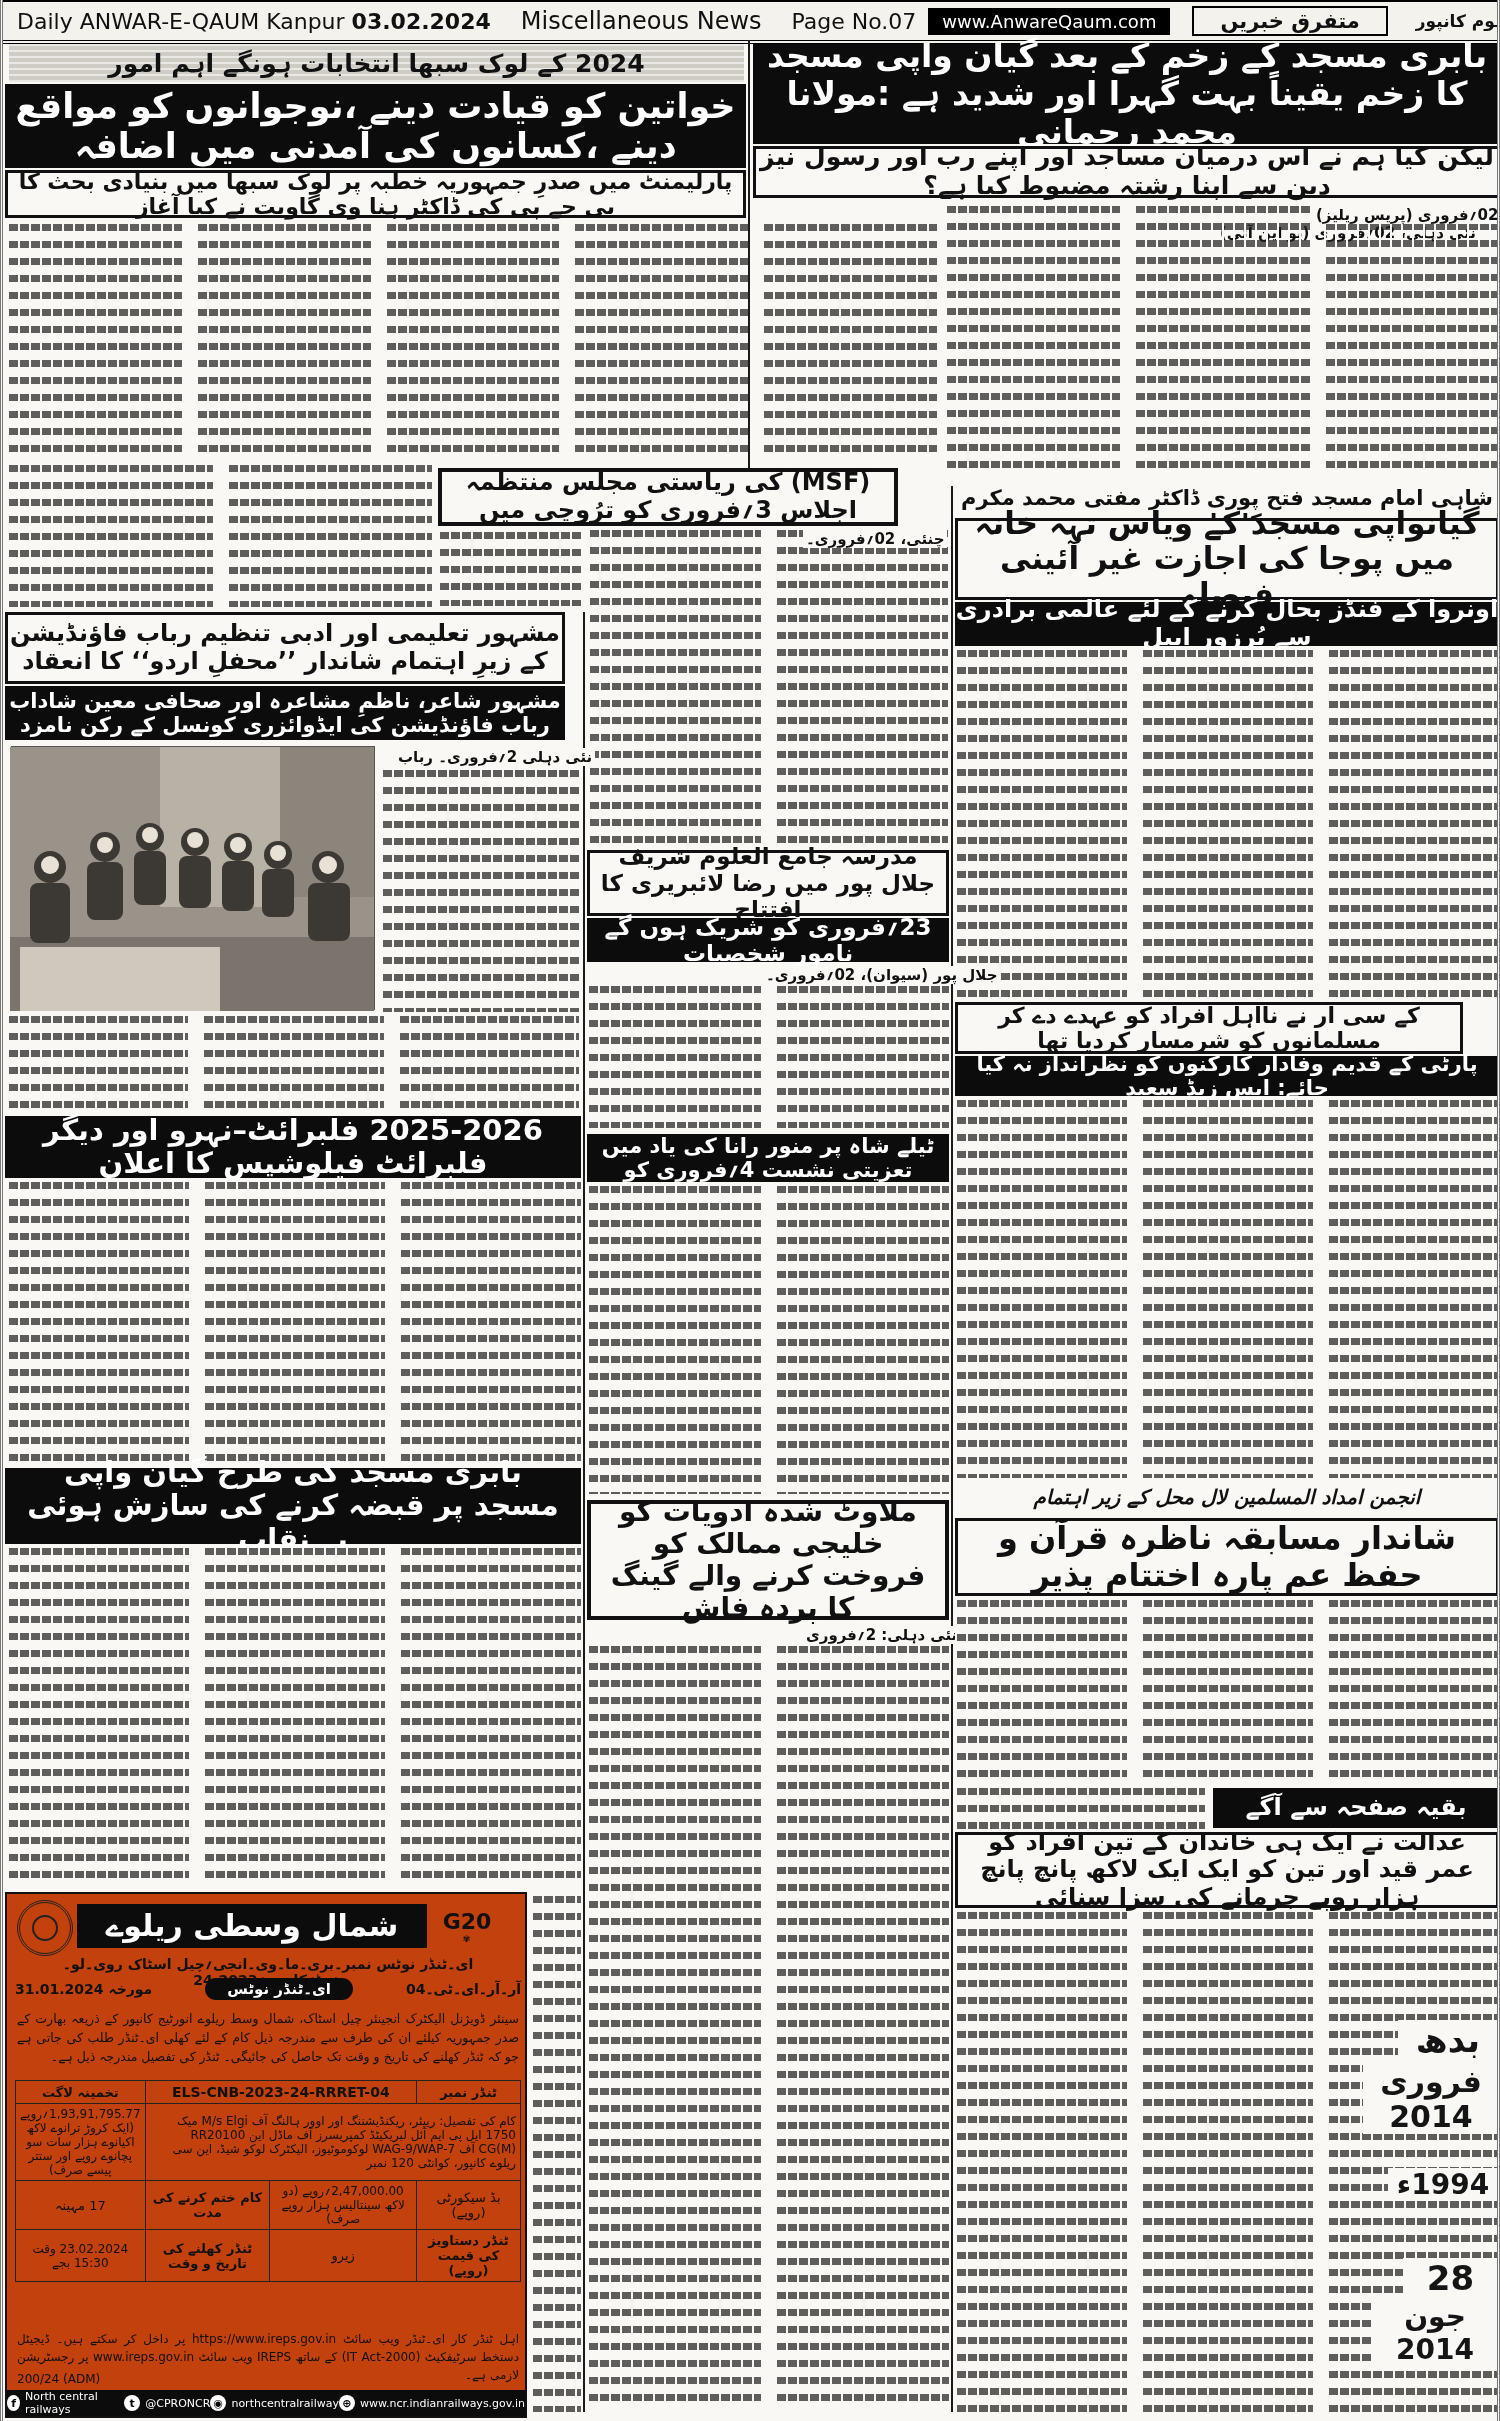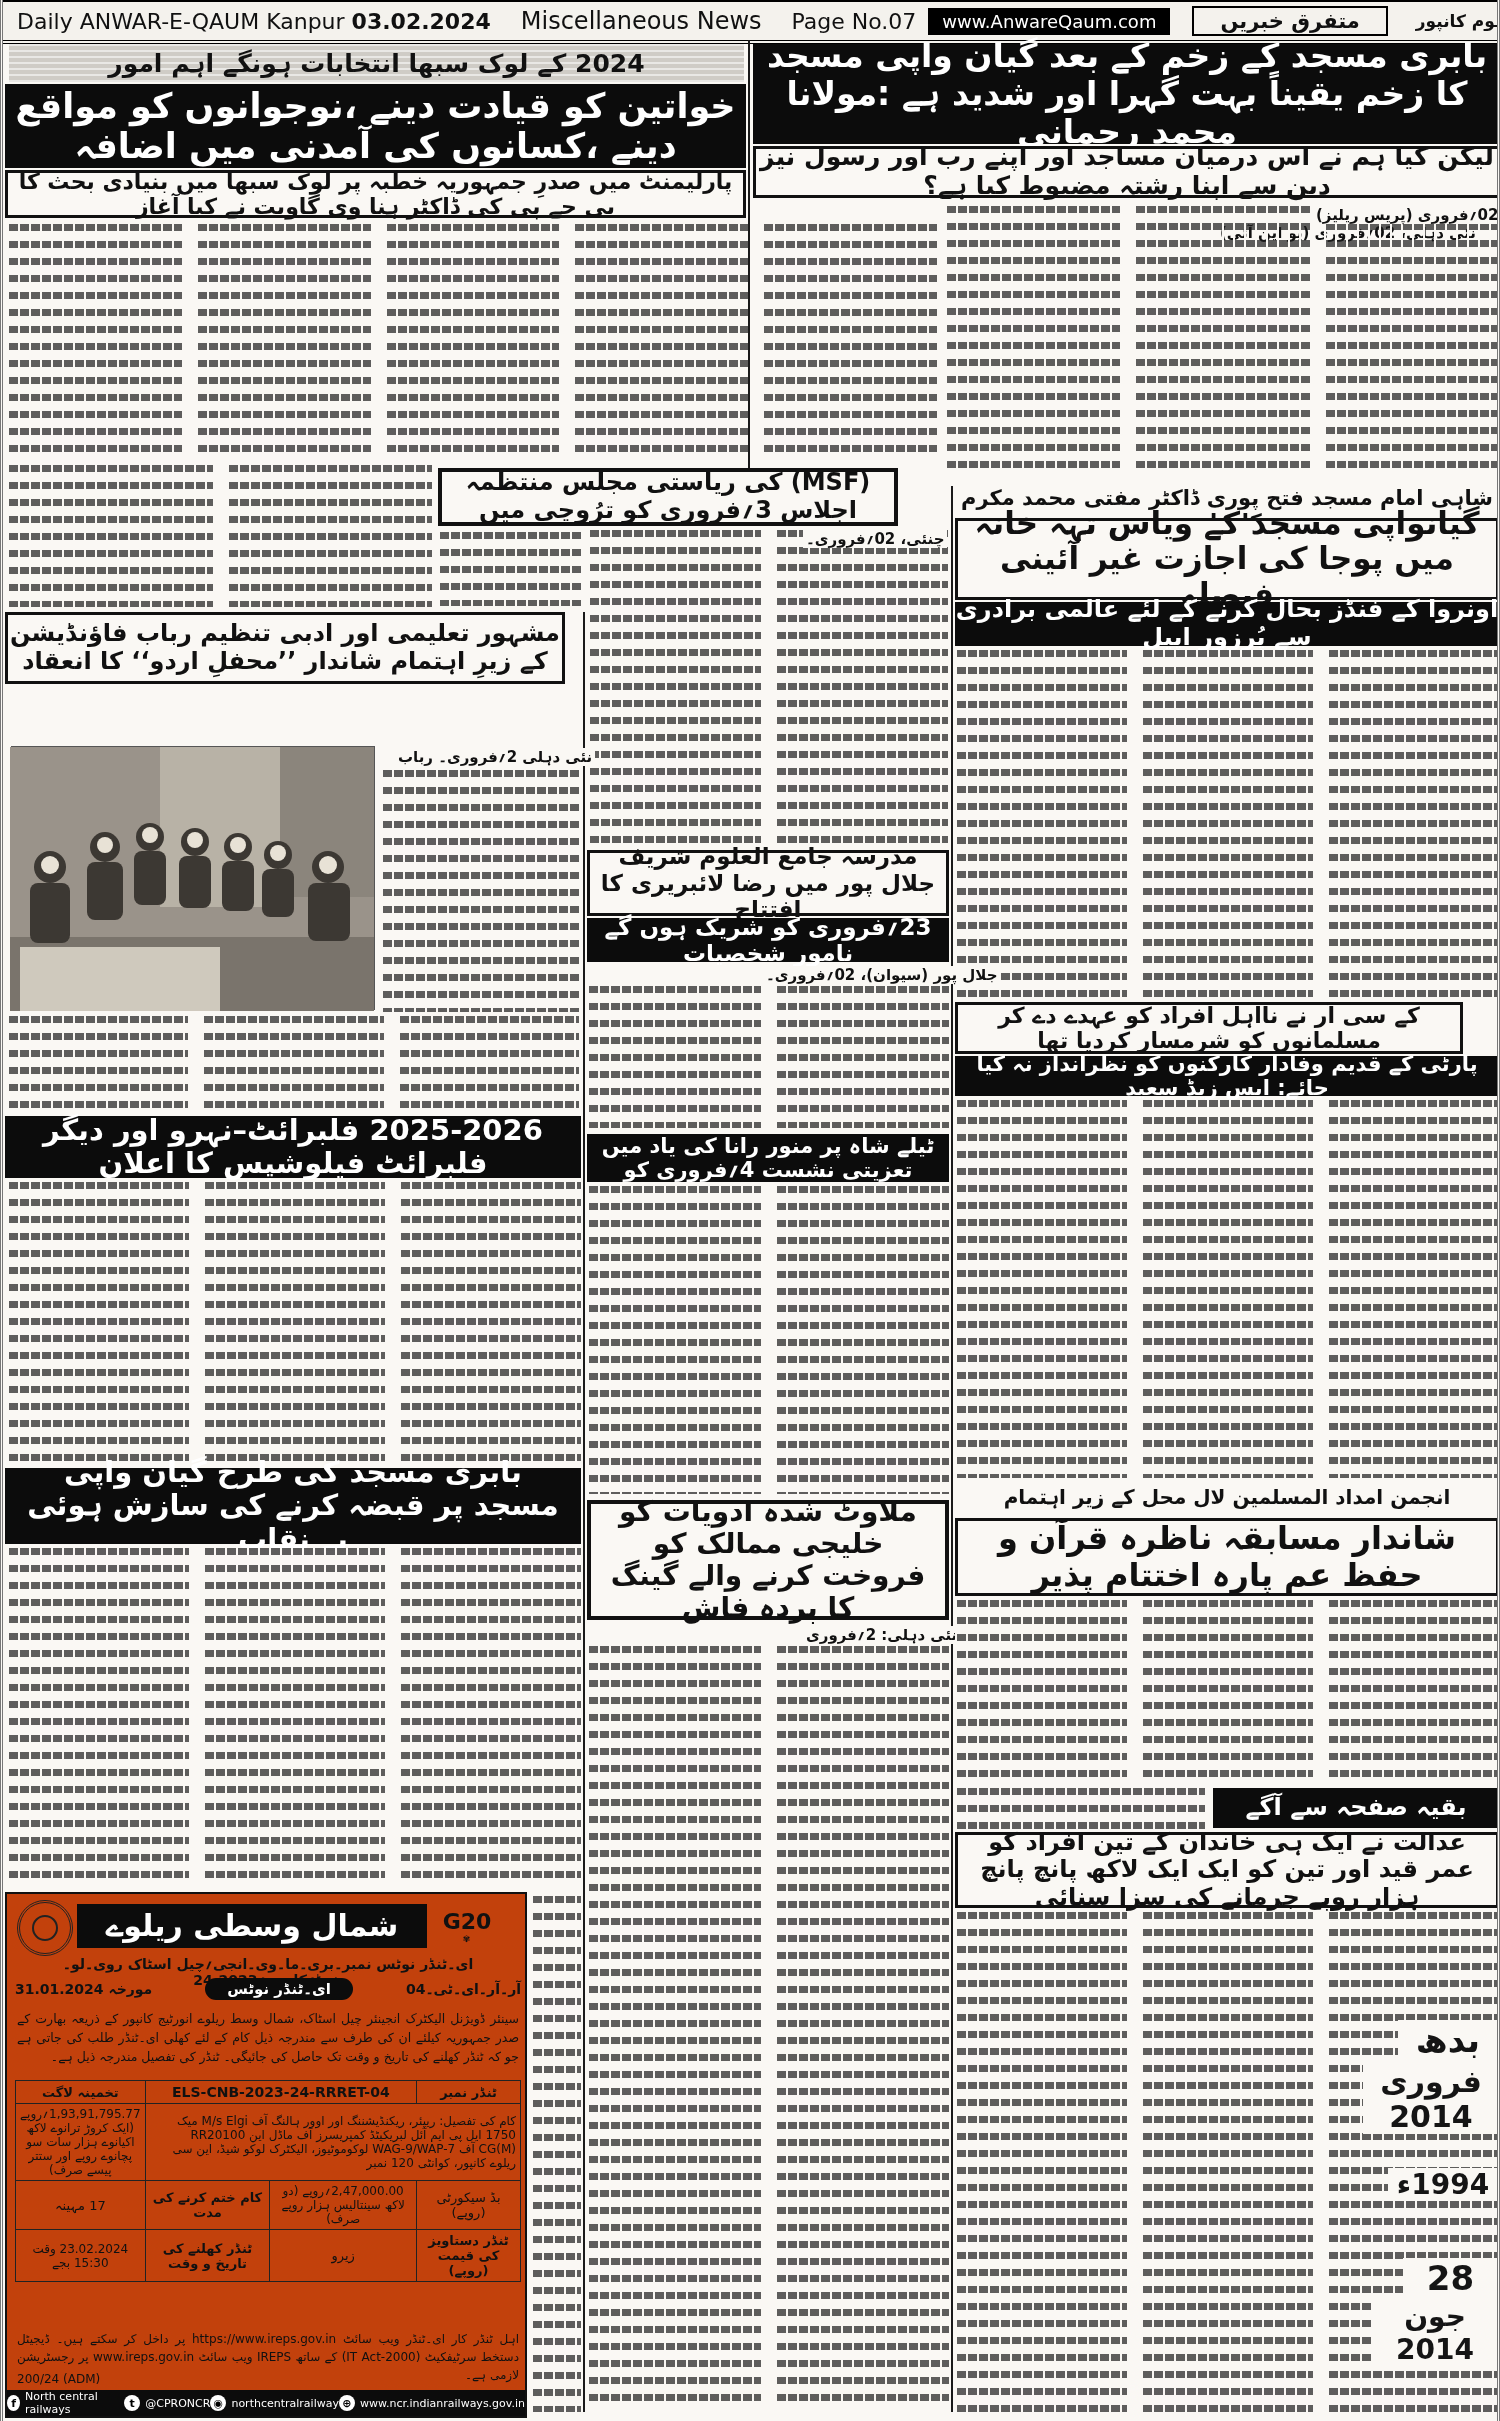--- a/index.html
+++ b/index.html
@@ -89,20 +89,21 @@
   <div class="abs boxed hl" style="left:952px;top:518px;width:544px;height:82px;font-size:31px;">گیانواپی مسجد کے ویاس تہہ خانہ میں پوجا کی اجازت غیر آئینی فیصلہ</div>
   <div class="abs band hl" style="left:952px;top:602px;width:544px;height:44px;font-size:24px;">اونروا کے فنڈز بحال کرنے کے لئے عالمی برادری سے پُرزور اپیل</div>
   <div class="sim-region" style="left:952px;top:650px;width:544px;height:348px;">
     <i class="sim-col"></i>
       <i class="sim-col"></i>
       <i class="sim-col"></i>
   </div>
 
   <div class="vline" style="left:580px;top:612px;height:1800px;"></div>
   <div class="abs boxed hl" style="left:2px;top:612px;width:560px;height:72px;font-size:24px;">مشہور تعلیمی اور ادبی تنظیم رباب فاؤنڈیشن کے زیرِ اہتمام شاندار ’’محفلِ اردو‘‘ کا انعقاد</div>
+  <div class="abs band hl" style="left:2px;top:686px;width:560px;height:54px;font-size:21px;">مشہور شاعر، ناظمِ مشاعرہ اور صحافی معین شاداب رباب فاؤنڈیشن کی ایڈوائزری کونسل کے رکن نامزد</div>
 
   <div class="abs" style="left:8px;top:746px;width:364px;height:264px;border:1px solid #555;">
     <svg width="364" height="264" viewBox="0 0 364 264" xmlns="http://www.w3.org/2000/svg">
       <rect width="364" height="264" fill="#9a938a"></rect>
       <rect x="150" y="0" width="120" height="160" fill="#b8b2a6"></rect>
       <rect x="270" y="0" width="94" height="150" fill="#8b857c"></rect>
       <rect x="0" y="190" width="364" height="74" fill="#7a746c"></rect>
       <rect x="10" y="200" width="200" height="64" fill="#cfc9bd"></rect>
       <g fill="#3c3833">
         <circle cx="40" cy="120" r="16"></circle>
@@ -180,21 +181,21 @@
     <i class="sim-col"></i>
   </div>
 
   <div class="abs boxed hl" style="left:584px;top:1500px;width:362px;height:120px;font-size:28px;border-width:4px;padding:0 8px;">ملاوٹ شدہ ادویات کو خلیجی ممالک کو فروخت کرنے والے گینگ کا پردہ فاش</div>
   <div class="sim-region" style="left:584px;top:1646px;width:362px;height:760px;">
     <i class="sim-col"></i>
       <i class="sim-col"></i>
   </div>
   <span class="dateline" style="left:800px;top:1626px;">نئی دہلی: 2؍فروری</span>
 
-  <div class="abs hl" style="left:952px;top:1486px;width:544px;height:30px;font-size:20px;text-align:center;">انجمن امداد المسلمین لال محل کے زیر اہتمام</div>
+  <div class="abs hl" style="left:952px;top:1486px;width:544px;height:30px;font-size:20px;text-align:center;font-style:italic;">انجمن امداد المسلمین لال محل کے زیر اہتمام</div>
   <div class="abs boxed hl" style="left:952px;top:1518px;width:544px;height:78px;font-size:32px;">شاندار مسابقہ ناظرہ قرآن و حفظ عم پارہ اختتام پذیر</div>
   <div class="sim-region" style="left:952px;top:1600px;width:544px;height:182px;">
     <i class="sim-col"></i>
       <i class="sim-col"></i>
       <i class="sim-col"></i>
   </div>
 
   <div class="sim-region" style="left:952px;top:1788px;width:250px;height:42px;">
     <i class="sim-col"></i>
   </div>

